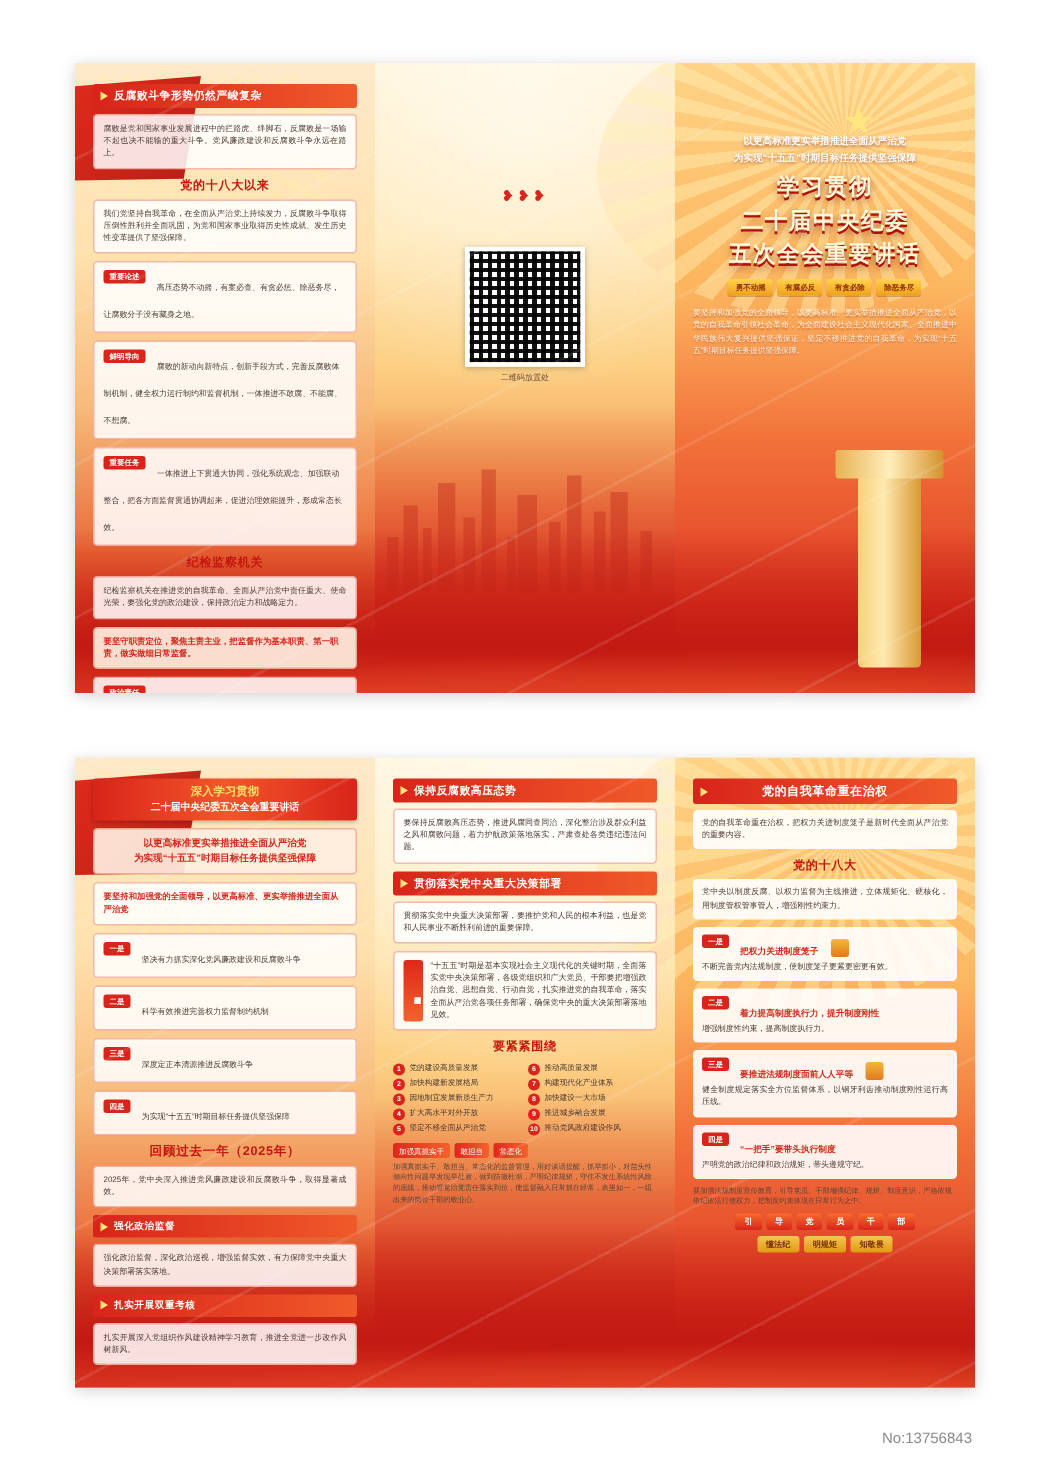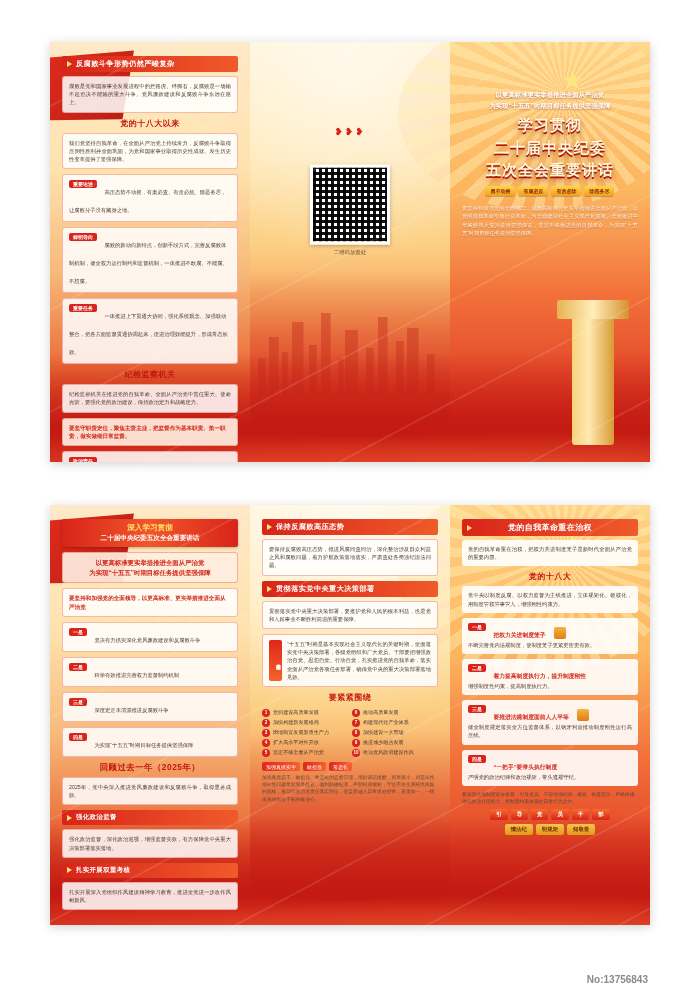--- a/index.html
+++ b/index.html
@@ -119,21 +119,21 @@
   .b3card{background:rgba(255,255,255,.9);border-radius:3px;padding:5px 6px;margin-bottom:5px;}
   .icon-sq{display:inline-block;width:12px;height:12px;background:linear-gradient(180deg,#f5b73c,#e07a1c);
     border-radius:2px;vertical-align:middle;margin-left:4px;}
   .footer-chips{display:flex;gap:3px;justify-content:center;margin-top:4px;flex-wrap:wrap;}
   .chip{background:linear-gradient(180deg,#f86b2c,#d8241a);color:#fff;font-size:5.4px;font-weight:bold;
     padding:2px 6px;border-radius:2px;}
   .chip.g{background:linear-gradient(180deg,#f7c451,#e09a14);color:#7a3306;}
 
   .wm{position:absolute;left:0;top:0;right:0;bottom:0;pointer-events:none;
     background:repeating-linear-gradient(-28deg, rgba(255,255,255,.10) 0 2px, rgba(255,255,255,0) 2px 90px);}
-  .idnum{position:absolute;right:52px;bottom:0;color:#8a8a8a;font-size:10px;font-weight:bold;}
+  .idnum{position:absolute;right:52px;bottom:20px;color:#8a8a8a;font-size:10px;}
 </style>
 </head>
 <body>
 
 <div class="page">
 
   <div class="brochure front">
     <div class="bg"></div>
     <div class="bg-left"></div>
     <div class="bg-right"></div>

